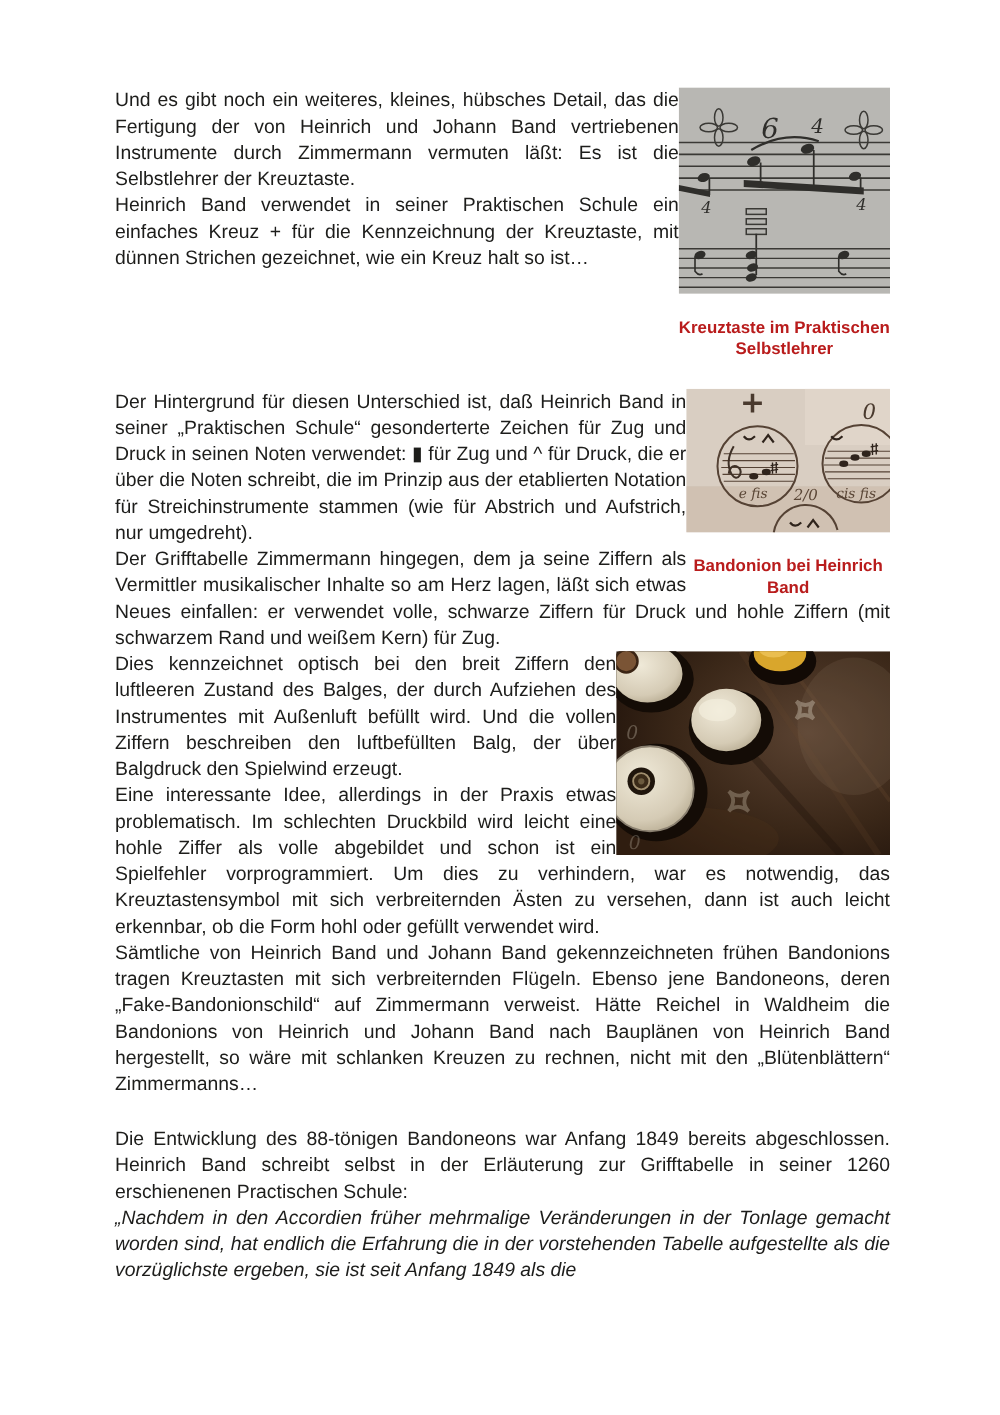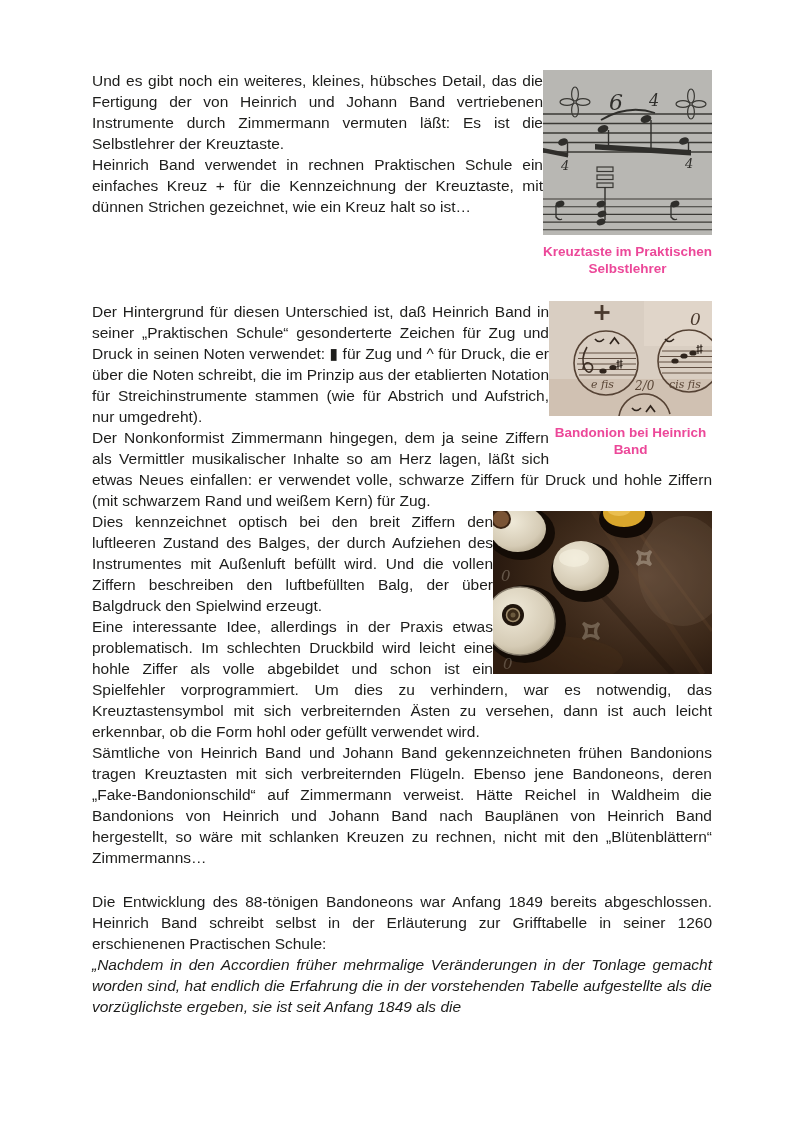--- a/index.html
+++ b/index.html
@@ -10,21 +10,21 @@
   .content p{margin:0;}
   section.block{display:block;}
   .sec2{clear:both;padding-top:24px;}
   .sec3{clear:both;padding-top:23px;}
   .italic{font-style:italic;}
   figure.fig{margin:0;float:right;}
   .fig1{width:169px;margin-left:12px;margin-bottom:6px;margin-top:6px;}
   .fig2{width:163px;margin-left:18px;margin-top:22px;margin-bottom:16px;}
   .fig3{width:219px;margin-left:12px;margin-top:22px;margin-bottom:6px;clear:right;}
   figcaption{font-weight:bold;font-size:13.5px;line-height:17px;text-align:center;
-             color:#ec4899;margin-top:8px;text-align:center;}
+             color:#b91c1c;margin-top:18px;text-align:center;}
   svg{display:block;}
 </style>
 </head>
 <body>
 
 <div class="page">
   <div class="content">
 
     <section class="block">
       <figure class="fig fig1">
@@ -97,21 +97,21 @@
             <ellipse cx="132" cy="134" rx="4.5" ry="3.2" transform="rotate(-18 132 134)"></ellipse>
           </g>
           <g stroke="#2f2e2b" stroke-width="1.3" fill="none">
             <path d="M 13 135 v 12 q 3 4 6 2"></path>
             <path d="M 128 135 v 12 q 3 4 6 2"></path>
           </g>
         </svg>
         <figcaption>Kreuztaste im Praktischen Selbstlehrer</figcaption>
       </figure>
       <p>Und es gibt noch ein weiteres, kleines, hübsches Detail, das die Fertigung der von Heinrich und Johann Band vertriebenen Instrumente durch Zimmermann vermuten läßt: Es ist die Selbstlehrer der Kreuztaste.</p>
-      <p>Heinrich Band verwendet in rechnen Praktischen Schule ein einfaches Kreuz + für die Kennzeichnung der Kreuztaste, mit dünnen Strichen gezeichnet, wie ein Kreuz halt so ist…</p>
+      <p>Heinrich Band verwendet in seiner Praktischen Schule ein einfaches Kreuz + für die Kennzeichnung der Kreuztaste, mit dünnen Strichen gezeichnet, wie ein Kreuz halt so ist…</p>
     </section>
 
     <section class="block sec2">
       <figure class="fig fig2">
         <svg width="163" height="115" viewBox="0 0 163 115">
           <rect width="163" height="115" fill="#d9cec2"></rect>
           <rect x="0" y="78" width="163" height="37" fill="#c8b6a5" opacity="0.55"></rect>
           <rect x="95" y="0" width="68" height="45" fill="#e4dacd" opacity="0.6"></rect>
 
           <g stroke="#4a3a2e" stroke-width="2.8">
@@ -166,21 +166,21 @@
           <path d="M 116 38 q 4 5 9 0" stroke="#2f241c" stroke-width="1.7" fill="none"></path>
           <text x="120" y="87" font-family="DejaVu Serif, serif" font-style="italic" font-size="11" fill="#5a4636">cis fis</text>
 
           <path d="M 70 115 A 26 26 0 0 1 121 113" stroke="#554234" stroke-width="1.6" fill="none"></path>
           <path d="M 83 107 q 4 5 9 0" stroke="#2f241c" stroke-width="1.7" fill="none"></path>
           <path d="M 97 111 l 4.5 -6 l 4.5 6" stroke="#2f241c" stroke-width="1.7" fill="none"></path>
         </svg>
         <figcaption>Bandonion bei Heinrich Band</figcaption>
       </figure>
       <p>Der Hintergrund für diesen Unterschied ist, daß Heinrich Band in seiner „Praktischen Schule“ gesonderterte Zeichen für Zug und Druck in seinen Noten verwendet: ▮ für Zug und ^ für Druck, die er über die Noten schreibt, die im Prinzip aus der etablierten Notation für Streichinstrumente stammen (wie für Abstrich und Aufstrich, nur umgedreht).</p>
-      <p>Der Nonkonformist Zimmermann hingegen, dem ja seine Ziffern als Vermittler musikalischer Inhalte so am Herz lagen, läßt sich etwas Neues einfallen: er verwendet volle, schwarze Ziffern für Druck und hohle Ziffern (mit schwarzem Rand und weißem Kern) für Zug.</p>
+      <p>Der Grifftabelle Zimmermann hingegen, dem ja seine Ziffern als Vermittler musikalischer Inhalte so am Herz lagen, läßt sich etwas Neues einfallen: er verwendet volle, schwarze Ziffern für Druck und hohle Ziffern (mit schwarzem Rand und weißem Kern) für Zug.</p>
 
       <figure class="fig fig3">
         <svg width="219" height="163" viewBox="0 0 219 163">
           <defs>
             <radialGradient id="btnG" cx="40%" cy="35%" r="75%">
               <stop offset="0%" stop-color="#efe9d8"></stop>
                 <stop offset="70%" stop-color="#d5cbb5"></stop>
                 <stop offset="100%" stop-color="#b3a78d"></stop>
             </radialGradient>
             <radialGradient id="woodG" cx="70%" cy="40%" r="80%">

